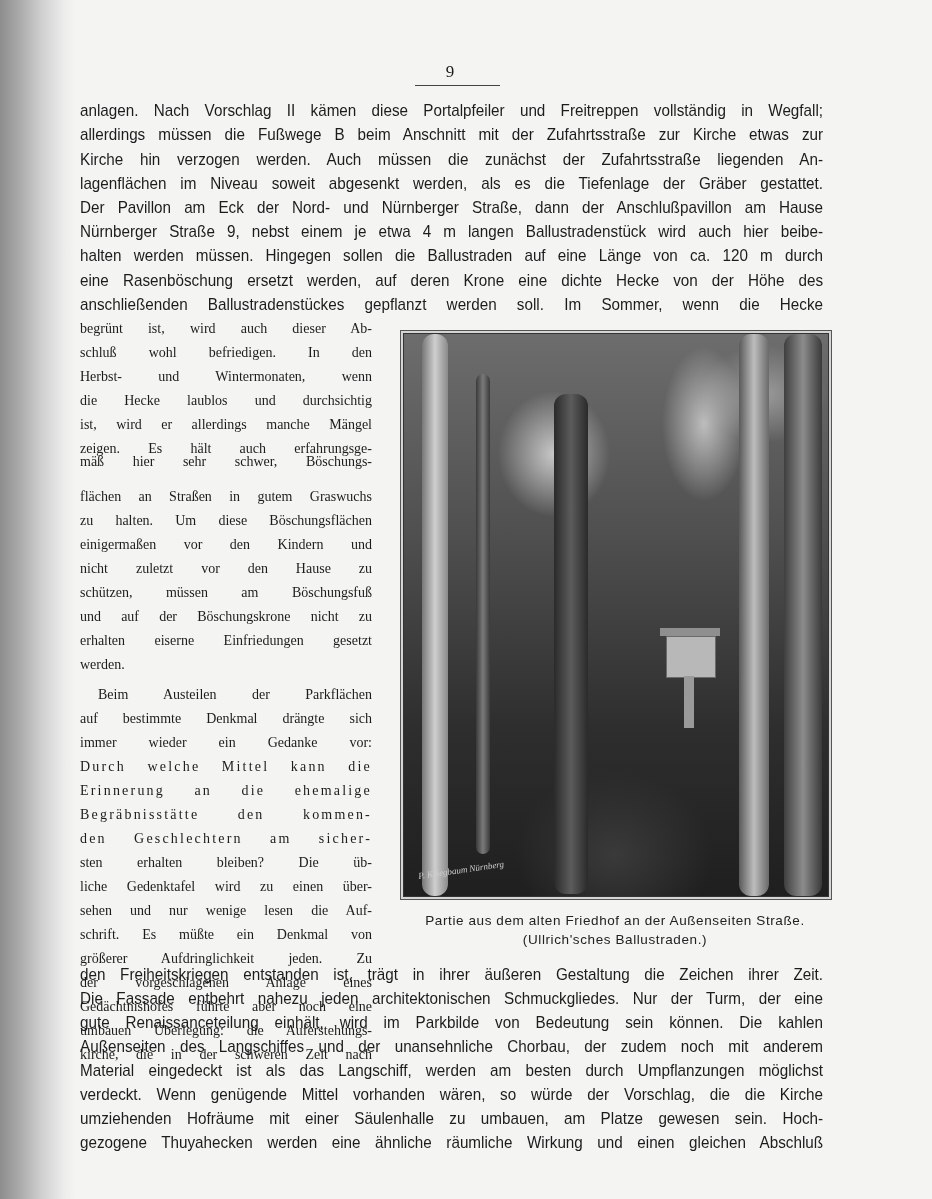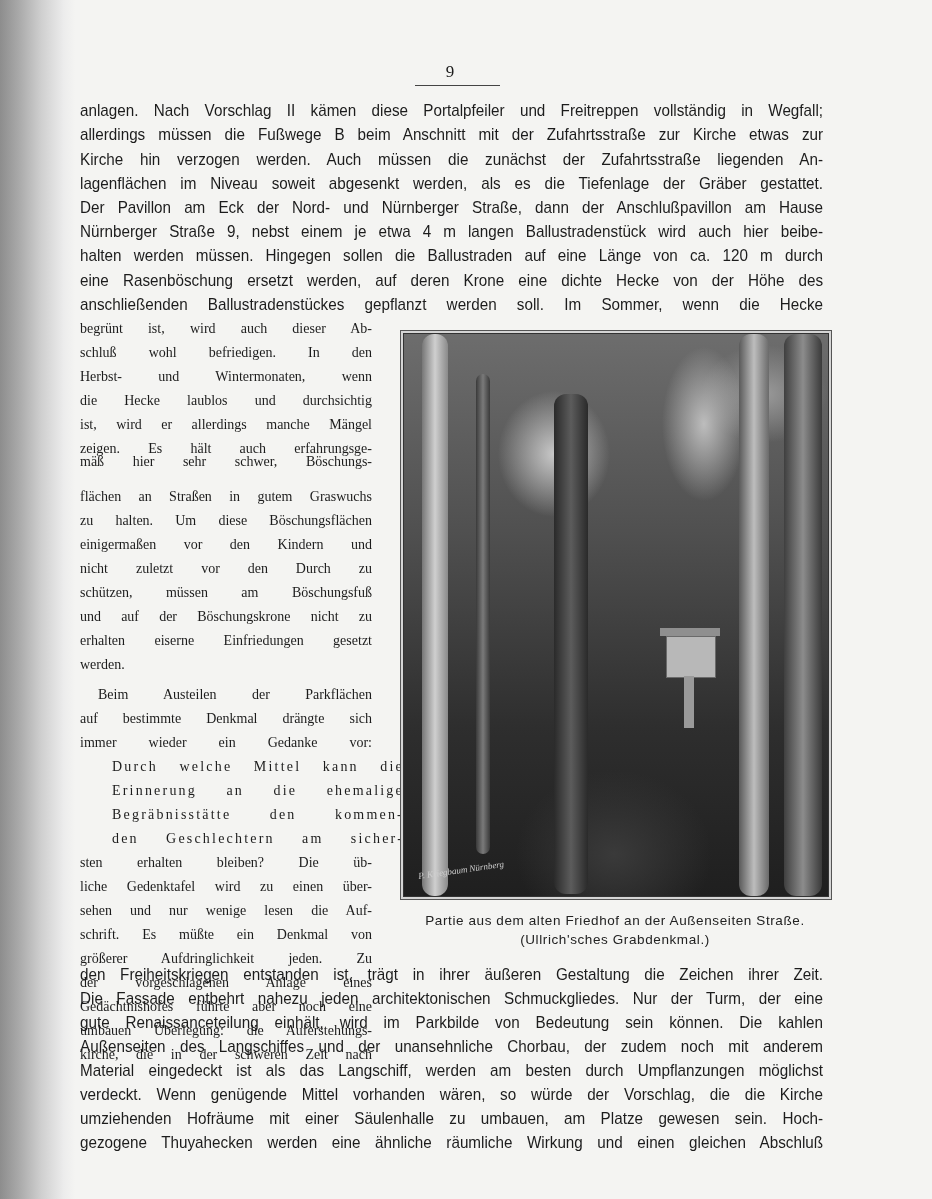--- a/index.html
+++ b/index.html
@@ -20,21 +20,21 @@
     .page-rule {
       position: absolute; left: 415px; top: 85px; width: 85px; height: 1px; background: #444;
     }
     .line {
       position: absolute; white-space: nowrap; font-size: 17.2px; line-height: 24px;
       transform-origin: left top;
     }
     .full { left: 80px; width: 743px; text-align: justify; text-align-last: justify; font-family: "Liberation Sans", "DejaVu Sans", sans-serif; font-stretch: condensed; font-size: 16.4px; transform: scaleX(0.93); width: 799px;}
     .narrow { left: 80px; width: 292px; text-align: justify; text-align-last: justify; font-size: 14px; }
     .narrow.last { text-align-last: left; }
-    .spaced { letter-spacing: 2.2px; margin-left: 32px; }
+    .spaced { letter-spacing: 2.2px; }
     .photo {
       position: absolute; left: 403px; top: 333px; width: 424px; height: 562px;
       border: 1px solid #333; box-shadow: 0 0 0 2px #d5d5d5, 0 0 0 3px #555;
       background:
         radial-gradient(ellipse 60px 110px at 300px 90px, #bdbdbd 0%, rgba(180,180,180,0) 70%),
         radial-gradient(ellipse 80px 90px at 150px 120px, #c8c8c8 0%, rgba(190,190,190,0) 70%),
         radial-gradient(ellipse 90px 70px at 360px 60px, #9a9a9a 0%, rgba(150,150,150,0) 70%),
         radial-gradient(ellipse 140px 120px at 210px 520px, #3a3a3a 0%, rgba(40,40,40,0) 70%),
         linear-gradient(to bottom, #6d6d6d 0%, #505050 35%, #2e2e2e 70%, #1f1f1f 100%);
       overflow: hidden;
@@ -76,21 +76,21 @@
   <div class="line narrow" style="top:317px">begrünt ist, wird auch dieser Ab-</div>
   <div class="line narrow" style="top:341px">schluß wohl befriedigen.  In den</div>
   <div class="line narrow" style="top:365px">Herbst- und Wintermonaten, wenn</div>
   <div class="line narrow" style="top:389px">die Hecke laublos und durchsichtig</div>
   <div class="line narrow" style="top:413px">ist, wird er allerdings manche Mängel</div>
   <div class="line narrow" style="top:437px">zeigen.  Es hält auch erfahrungsge-</div>
   <div class="line narrow" style="top:450px">mäß hier sehr schwer, Böschungs-</div>
   <div class="line narrow" style="top:485px">flächen an Straßen in gutem Graswuchs</div>
   <div class="line narrow" style="top:509px">zu halten.  Um diese Böschungsflächen</div>
   <div class="line narrow" style="top:533px">einigermaßen vor den Kindern und</div>
-  <div class="line narrow" style="top:557px">nicht zuletzt vor den Durch zu</div>
+  <div class="line narrow" style="top:557px">nicht zuletzt vor den Hause zu</div>
   <div class="line narrow" style="top:581px">schützen, müssen am Böschungsfuß</div>
   <div class="line narrow" style="top:605px">und auf der Böschungskrone nicht zu</div>
   <div class="line narrow" style="top:629px">erhalten eiserne Einfriedungen gesetzt</div>
   <div class="line narrow last" style="top:653px">werden.</div>
 </div>
 
 <div>
   <div class="line narrow" style="top:683px; left:98px; width:274px">Beim Austeilen der Parkflächen</div>
   <div class="line narrow" style="top:707px">auf bestimmte Denkmal drängte sich</div>
   <div class="line narrow" style="top:731px">immer wieder ein Gedanke vor:</div>
@@ -115,21 +115,21 @@
   <div class="trunk" style="left:150px; top:60px; width:34px; height:500px; background:linear-gradient(to right,#2a2a2a,#5c5c5c,#2a2a2a);"></div>
   <div class="trunk" style="left:335px; top:0; width:30px; height:562px; background:linear-gradient(to right,#5a5a5a,#bdbdbd,#6a6a6a);"></div>
   <div class="trunk" style="left:380px; top:0; width:38px; height:562px; background:linear-gradient(to right,#3f3f3f,#8c8c8c,#3a3a3a);"></div>
   <div class="pavilion-roof"></div>
   <div class="pavilion"></div>
   <div class="pavilion-post"></div>
   <div class="signature">P. Kriegbaum Nürnberg</div>
 </div>
 
 <div class="caption" style="top:913px">Partie aus dem alten Friedhof an der Außenseiten Straße.</div>
-<div class="caption" style="top:932px">(Ullrich'sches Grabdenkmal.)</div>
+<div class="caption" style="top:932px">(Ullrich'sches Ballustraden.)</div>
 
 <div>
   <div class="line full" style="top:962px">den Freiheitskriegen entstanden ist, trägt in ihrer äußeren Gestaltung die Zeichen ihrer Zeit.</div>
   <div class="line full" style="top:986px">Die Fassade entbehrt nahezu jeden architektonischen Schmuckgliedes.  Nur der Turm, der eine</div>
   <div class="line full" style="top:1010px">gute Renaissanceteilung einhält, wird im Parkbilde von Bedeutung sein können.  Die kahlen</div>
   <div class="line full" style="top:1034px">Außenseiten des Langschiffes und der unansehnliche Chorbau, der zudem noch mit anderem</div>
   <div class="line full" style="top:1058px">Material eingedeckt ist als das Langschiff, werden am besten durch Umpflanzungen möglichst</div>
   <div class="line full" style="top:1082px">verdeckt.  Wenn genügende Mittel vorhanden wären, so würde der Vorschlag, die die Kirche</div>
   <div class="line full" style="top:1106px">umziehenden Hofräume mit einer Säulenhalle zu umbauen, am Platze gewesen sein.  Hoch-</div>
   <div class="line full" style="top:1130px">gezogene Thuyahecken werden eine ähnliche räumliche Wirkung und einen gleichen Abschluß</div>

